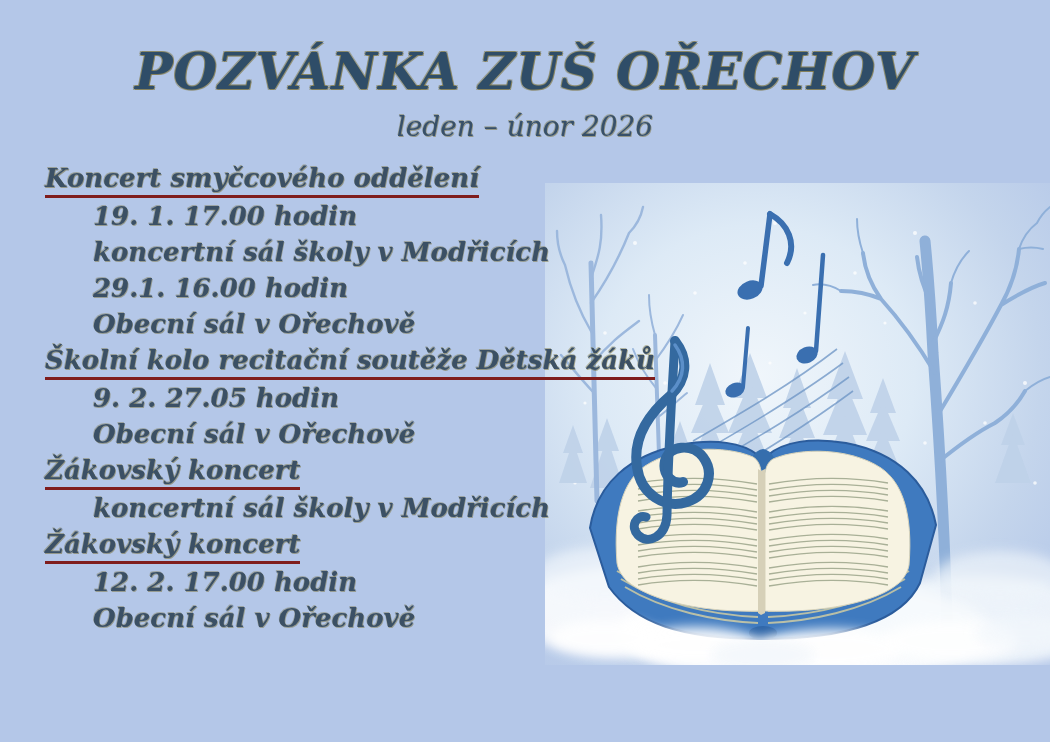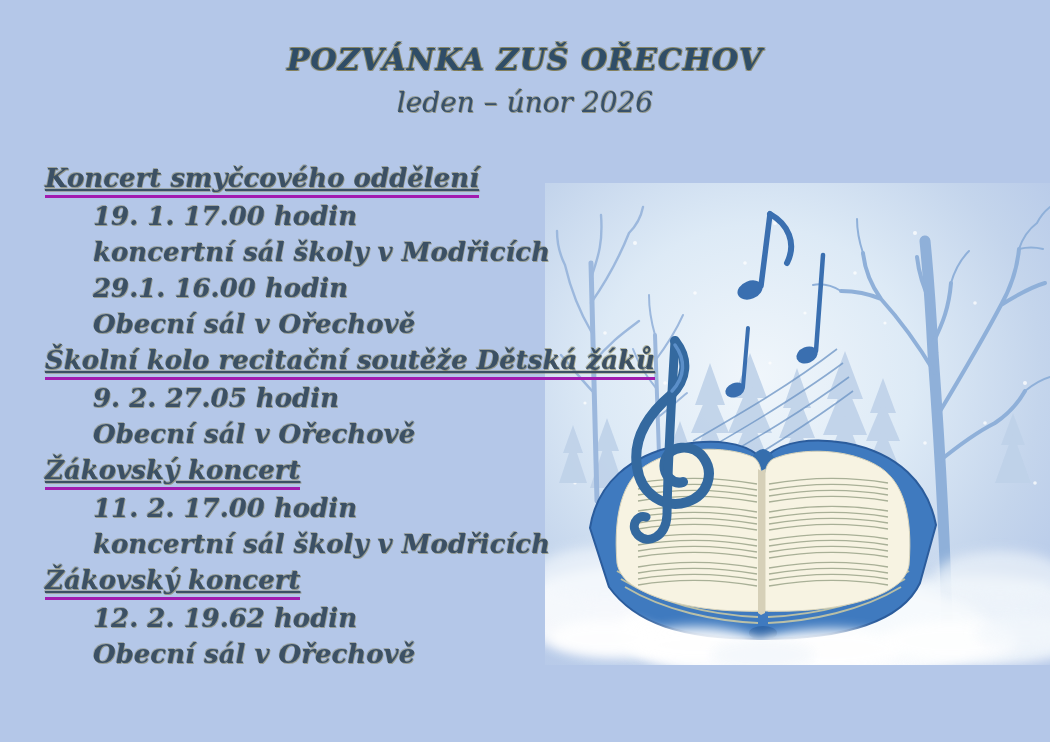--- a/index.html
+++ b/index.html
@@ -14,41 +14,40 @@
   .illustration {
     position: absolute; left: 545px; top: 183px;
     width: 505px; height: 482px; z-index: 1;
   }
 
   .header {
     position: absolute; top: 42px; left: 0; width: 1050px;
     text-align: center; z-index: 2;
   }
   .title {
-    font-size: 30px; font-weight: bold; font-style: italic;
+    font-size: 50px; font-weight: bold; font-style: italic;
     color: #2f4d68; letter-spacing: 1px;
     text-shadow: 1px 1px 0 rgba(116,104,40,.55), -1px -1px 0 rgba(116,104,40,.45),
                  1px -1px 0 rgba(116,104,40,.4), -1px 1px 0 rgba(116,104,40,.4);
   }
   .subtitle {
     font-size: 28px; font-weight: normal; font-style: italic;
     color: #37506a; margin-top: 9px;
     text-shadow: .7px .7px 0 rgba(116,104,40,.5), -.7px -.7px 0 rgba(116,104,40,.4);
   }
 
   .events {
     position: absolute; left: 45px; top: 160px; z-index: 2;
     font-weight: bold; font-style: italic; color: #3b5065;
   }
   .events .row { line-height: 36px; font-size: 26px; white-space: nowrap; }
   .event-name {
     display: inline-block; line-height: 33px;
-    border-bottom: 3px solid #a21caf;
+    border-bottom: 3px solid #7f1d1d;
     text-shadow: .7px .7px 0 rgba(116,104,40,.5), -.7px -.7px 0 rgba(116,104,40,.4);
-    text-decoration: underline;
   }
   .detail { margin-left: 48px;
     text-shadow: .7px .7px 0 rgba(116,104,40,.45), -.7px -.7px 0 rgba(116,104,40,.35);
   }
 </style>
 </head>
 <body>
 
 <div class="page">
 
@@ -241,23 +240,22 @@
 
     <div class="row">
       <span class="event-name">Školní kolo recitační soutěže Dětská žáků</span>
     </div>
     <div class="row detail">9. 2. 27.05 hodin</div>
     <div class="row detail">Obecní sál v Ořechově</div>
 
     <div class="row">
       <span class="event-name">Žákovský koncert</span>
     </div>
-    <div class="row detail">11. 2. 17.00 hodin</div>
     <div class="row detail">koncertní sál školy v Modřicích</div>
 
     <div class="row">
       <span class="event-name">Žákovský koncert</span>
     </div>
-    <div class="row detail">12. 2. 19.62 hodin</div>
+    <div class="row detail">12. 2. 17.00 hodin</div>
     <div class="row detail">Obecní sál v Ořechově</div>
 
   </div>
 </div>
 
 </body></html>

